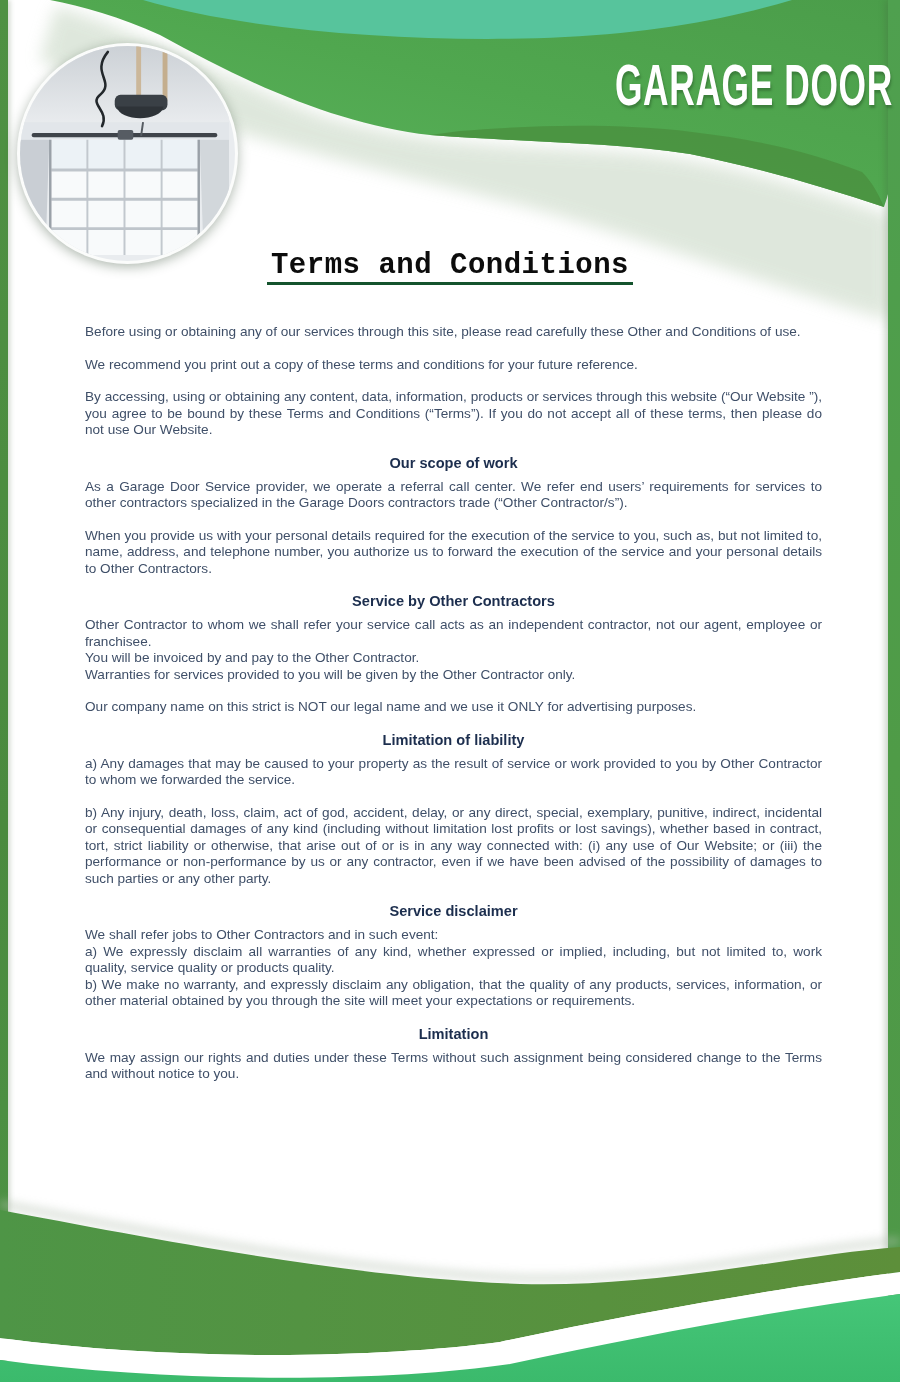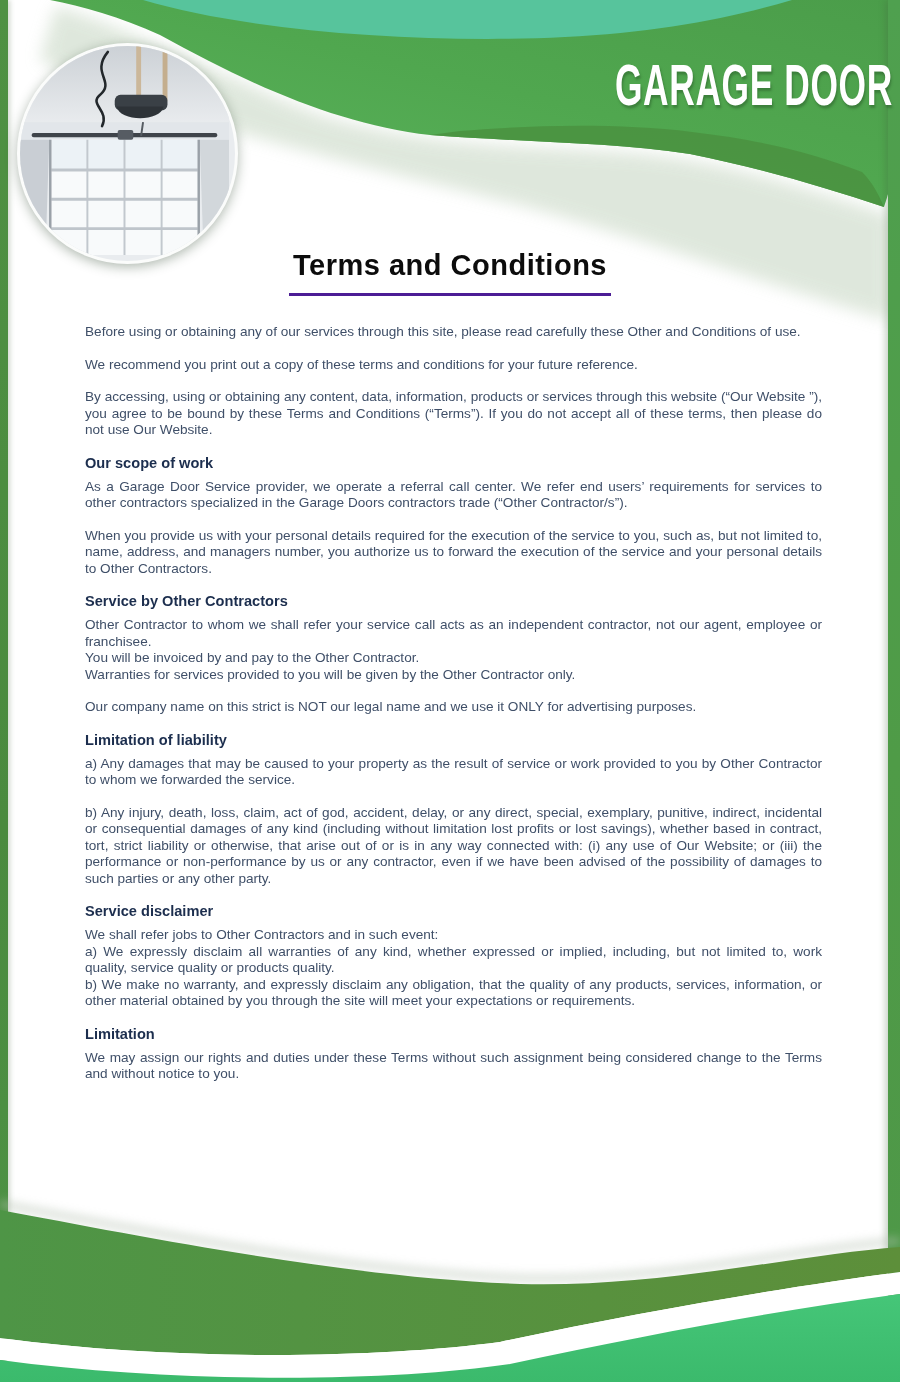--- a/index.html
+++ b/index.html
@@ -25,29 +25,29 @@
 
   
   .brand{position:absolute;left:478px;top:52px;width:398px;text-align:center;z-index:4;
          white-space:nowrap;}
   .brand span{display:inline-block;transform:scaleX(.62);transform-origin:50% 50%;
         font-family:"Liberation Sans",sans-serif;font-weight:700;font-size:57px;
         letter-spacing:1px;color:#ffffff;text-shadow:2px 3px 3px rgba(25,60,25,.35);}
 
   
   .terms-title{position:absolute;left:0;top:249px;width:900px;text-align:center;z-index:2;}
-  .terms-title span{display:inline-block;font-family:Liberation Sans, sans-serif;font-weight:700;
-        font-size:29px;color:#0c0c0c;border-bottom:3px solid #4c1d95;padding:0 4px 11px 4px;
+  .terms-title span{display:inline-block;font-family:Liberation Mono, monospace;font-weight:700;
+        font-size:29px;color:#0c0c0c;border-bottom:3px solid #14532d;padding:0 4px 0 4px;
         letter-spacing:.5px;}
 
   
   .content{position:absolute;left:85px;top:324px;width:737px;z-index:2;color:#3f4f68;}
   .content p{margin:0 0 16px 0;font-size:13.6px;line-height:16.5px;text-align:justify;}
   .content h2{margin:15px 0 7px 0;font-size:14.6px;line-height:17px;color:#1c2e4e;
-              font-weight:700;text-align:left;}
+              font-weight:700;text-align:center;}
 </style>
 </head>
 <body>
 
 <div id="page">
 
   <svg class="waves-top" viewBox="0 0 900 340" preserveAspectRatio="none" aria-hidden="true">
     <defs>
       <linearGradient id="gGreen" x1="0" y1="1" x2="1" y2="0">
         <stop offset="0" stop-color="#5cb55e"></stop>
@@ -128,21 +128,21 @@
   <div class="terms-title">
     <span>Terms and Conditions</span>
   </div>
 
   <div class="content">
       <p>Before using or obtaining any of our services through this site, please read carefully these Other and Conditions of use.</p>
       <p>We recommend you print out a copy of these terms and conditions for your future reference.</p>
       <p>By accessing, using or obtaining any content, data, information, products or services through this website (“Our Website ”), you agree to be bound by these Terms and Conditions (“Terms”). If you do not accept all of these terms, then please do not use Our Website.</p>
       <h2>Our scope of work</h2>
       <p>As a Garage Door Service provider, we operate a referral call center. We refer end users’ requirements for services to other contractors specialized in the Garage Doors contractors trade (“Other Contractor/s”).</p>
-      <p>When you provide us with your personal details required for the execution of the service to you, such as, but not limited to, name, address, and managers number, you authorize us to forward the execution of the service and your personal details to Other Contractors.</p>
+      <p>When you provide us with your personal details required for the execution of the service to you, such as, but not limited to, name, address, and telephone number, you authorize us to forward the execution of the service and your personal details to Other Contractors.</p>
       <h2>Service by Other Contractors</h2>
       <p>Other Contractor to whom we shall refer your service call acts as an independent contractor, not our agent, employee or franchisee.<br>You will be invoiced by and pay to the Other Contractor.<br>Warranties for services provided to you will be given by the Other Contractor only.</p>
       <p>Our company name on this strict is NOT our legal name and we use it ONLY for advertising purposes.</p>
       <h2>Limitation of liability</h2>
       <p>a) Any damages that may be caused to your property as the result of service or work provided to you by Other Contractor to whom we forwarded the service.</p>
       <p>b) Any injury, death, loss, claim, act of god, accident, delay, or any direct, special, exemplary, punitive, indirect, incidental or consequential damages of any kind (including without limitation lost profits or lost savings), whether based in contract, tort, strict liability or otherwise, that arise out of or is in any way connected with: (i) any use of Our Website; or (iii) the performance or non-performance by us or any contractor, even if we have been advised of the possibility of damages to such parties or any other party.</p>
       <h2>Service disclaimer</h2>
       <p>We shall refer jobs to Other Contractors and in such event:<br>a) We expressly disclaim all warranties of any kind, whether expressed or implied, including, but not limited to, work quality, service quality or products quality.<br>b) We make no warranty, and expressly disclaim any obligation, that the quality of any products, services, information, or other material obtained by you through the site will meet your expectations or requirements.</p>
       <h2>Limitation</h2>
       <p>We may assign our rights and duties under these Terms without such assignment being considered change to the Terms and without notice to you.</p>

